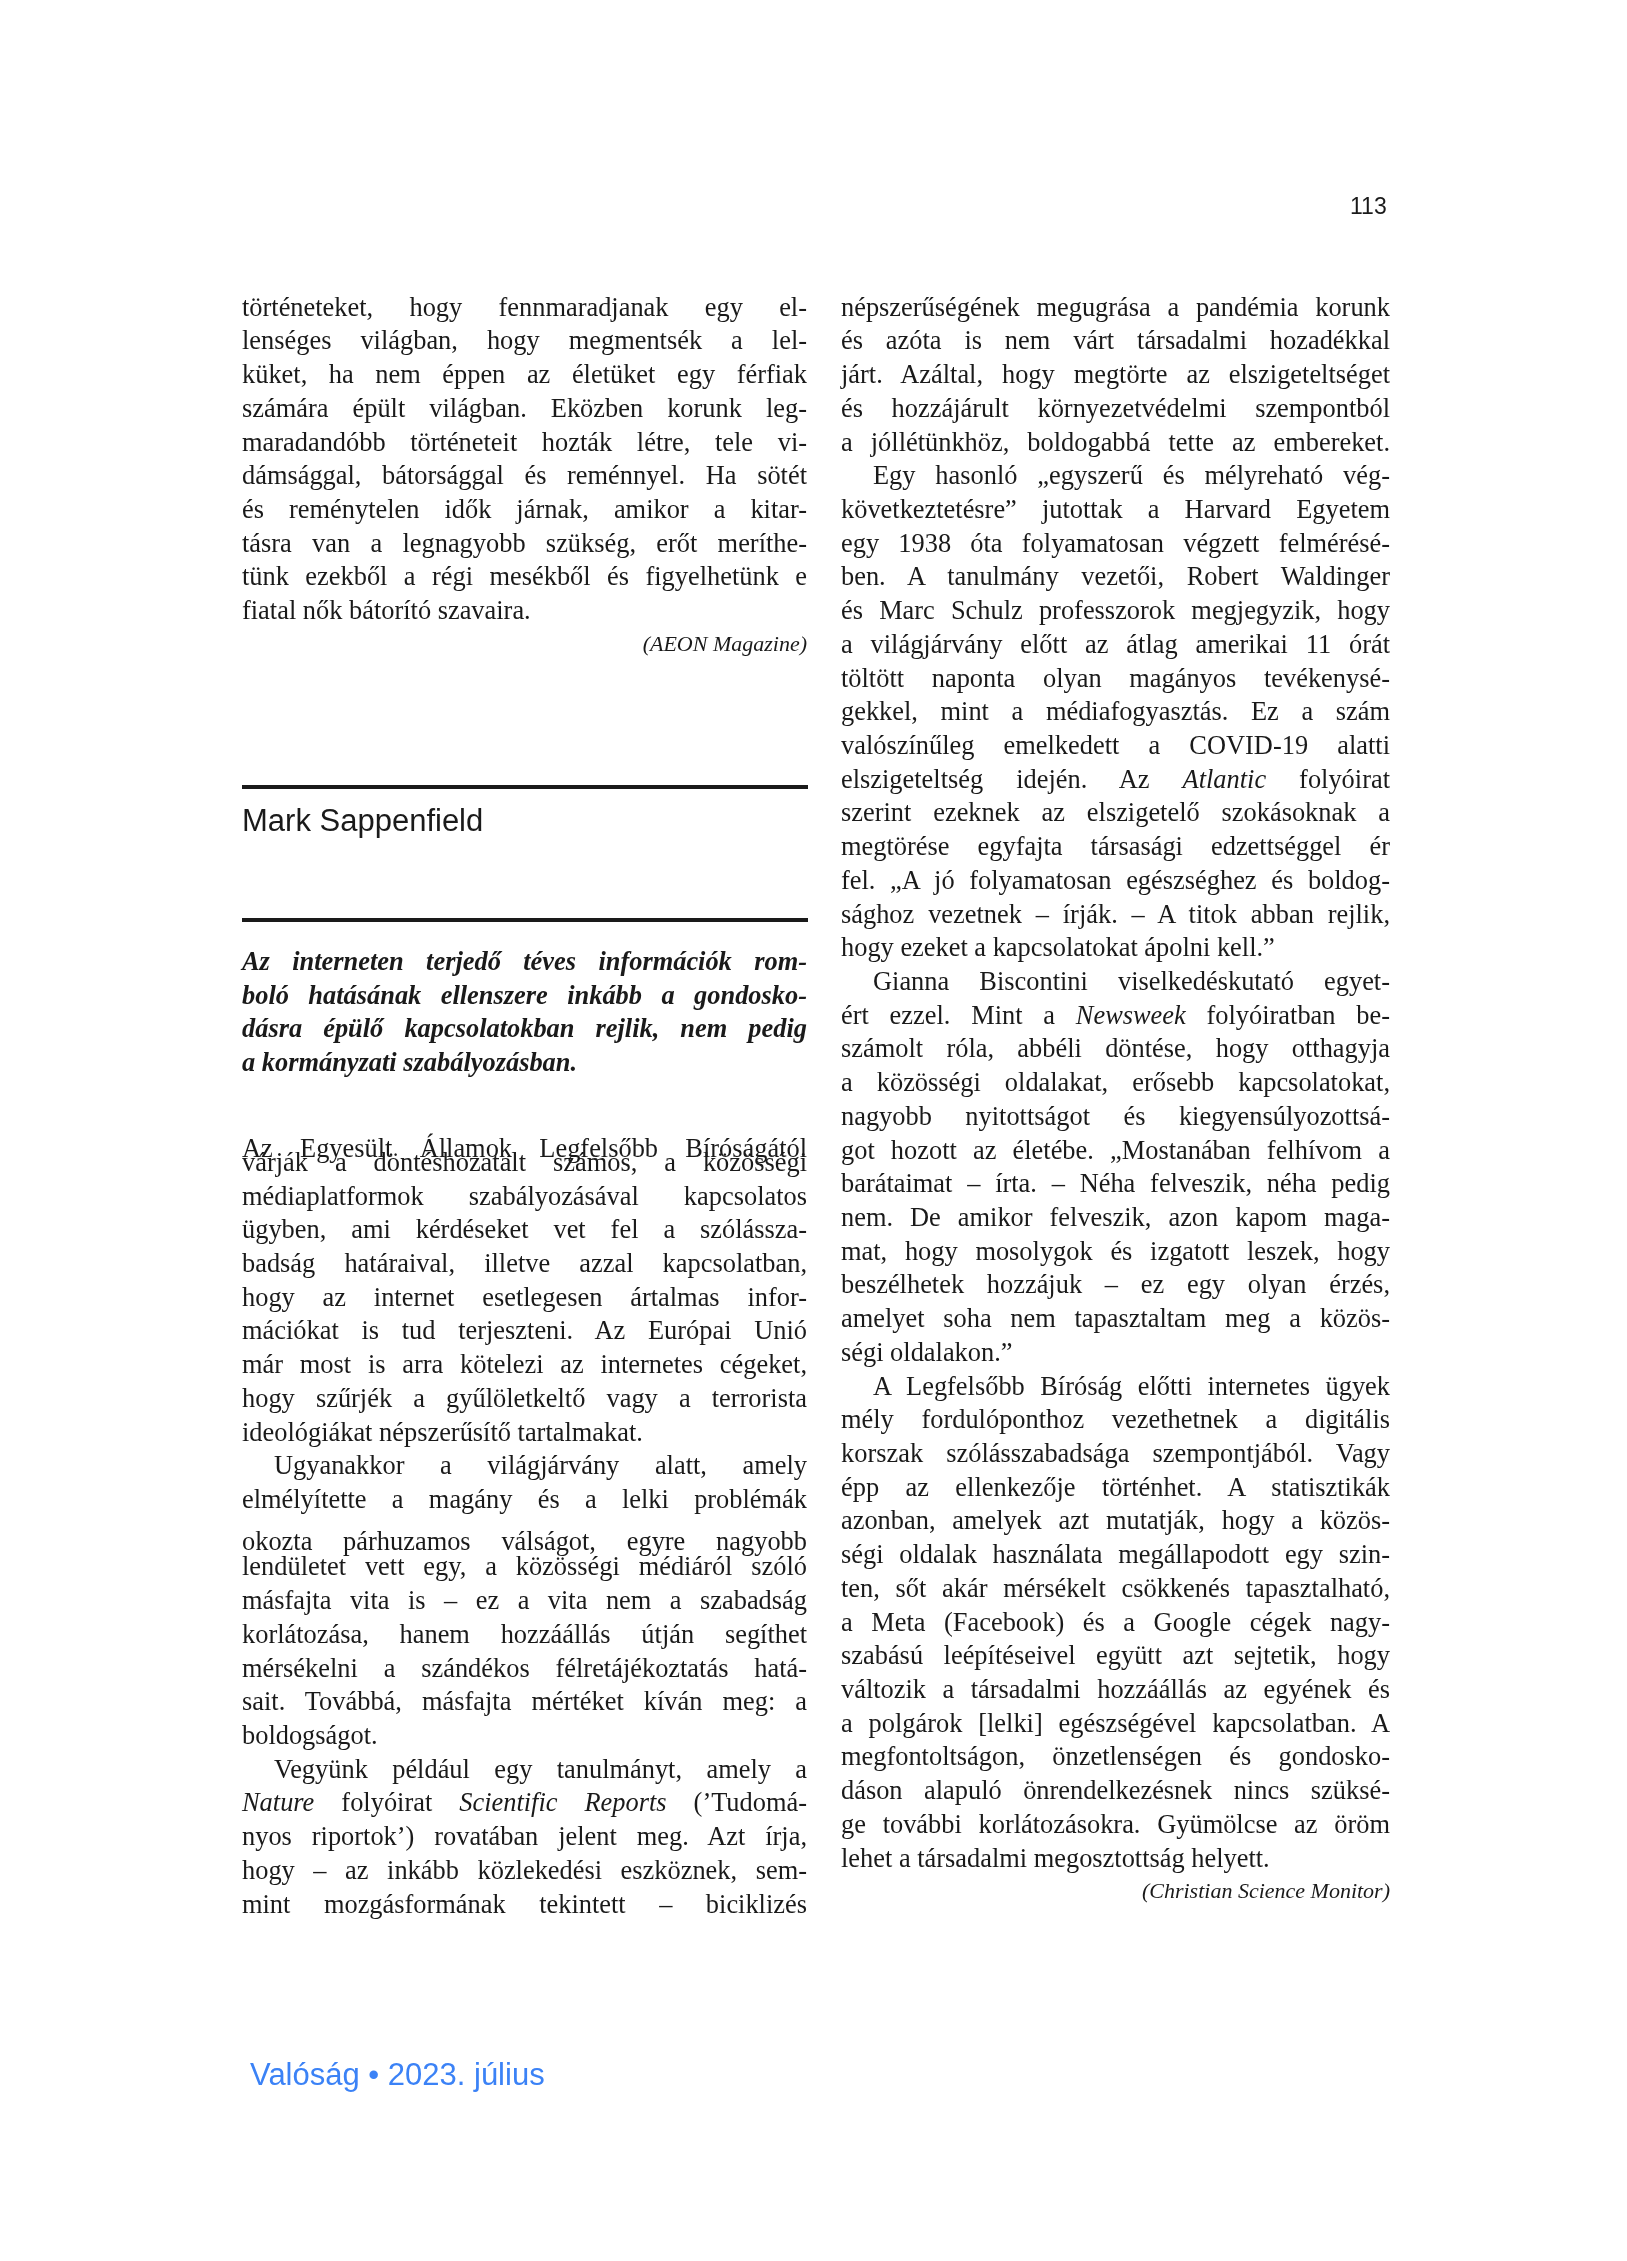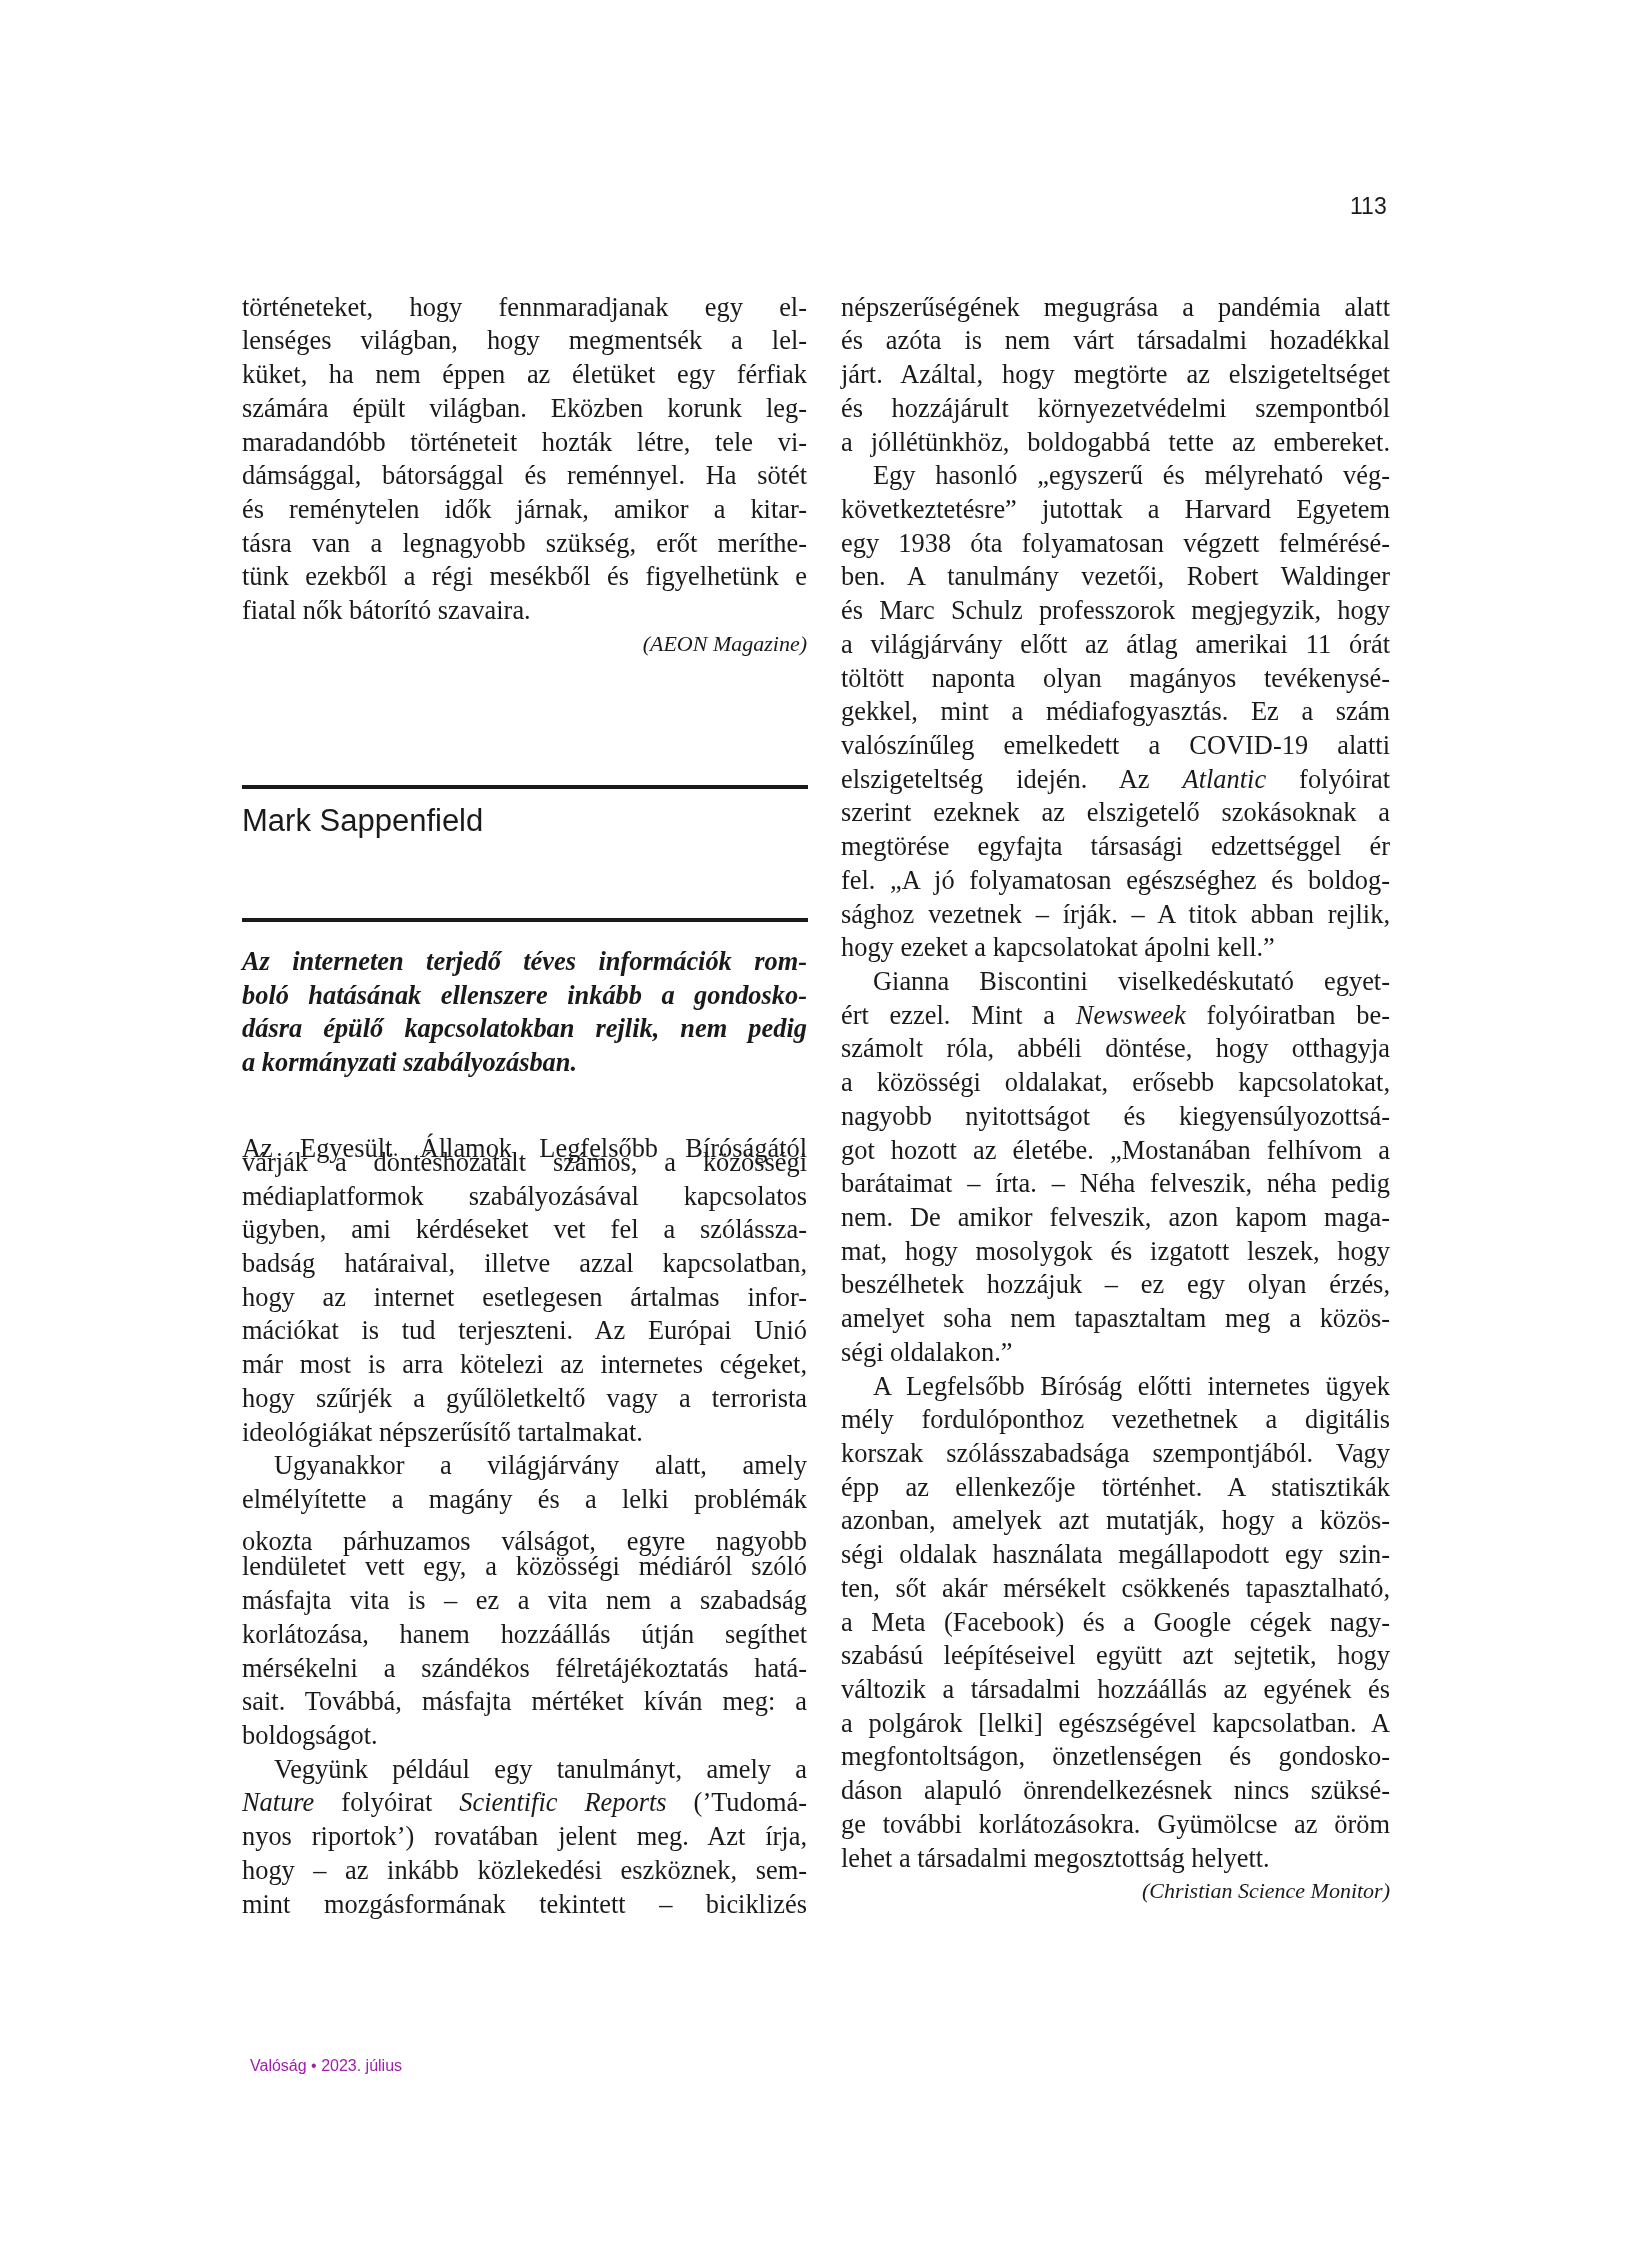--- a/index.html
+++ b/index.html
@@ -17,21 +17,21 @@
     text-align: justify; text-align-last: justify;
     transform-origin: left center;
   }
   .line.last { text-align-last: left; }
   .line.indent { padding-left: 32px; box-sizing: border-box; }
   .line.lead { font-weight: bold; font-style: italic; }
   .attribution { position: absolute; right: 0; font-size: 22px; font-style: italic; line-height: 34px; white-space: nowrap; }
   .rule { position: absolute; left: 242px; width: 566px; height: 3.8px; background: #1a1a1a; }
   .author { position: absolute; left: 242px; top: 802px; font-size: 31px; line-height: 37px; color: #1a1a1a; }
   .subtitle { position: absolute; right: calc(1628px - 808px); top: 861px; font-size: 31px; line-height: 37px; color: #1a1a1a; white-space: nowrap; }
-  .footer { position: absolute; left: 250px; top: 2057px; font-size: 16px; color: #a21caf; }
+  .footer { position: absolute; left: 250px; top: 2057px; font-size: 31px; color: #3b82f6; }
   i.em { font-style: italic; }
 </style>
 </head>
 <body>
 
 <div class="page">
 
   <div class="page-number sans">113</div>
 
   <div class="col col-left serif">
@@ -91,21 +91,21 @@
       <div class="line indent" style="top:1752px">Vegyünk például egy tanulmányt, amely a</div>
       <div class="line" style="top:1785px"><i class="em">Nature</i><span> folyóirat </span><i class="em">Scientific Reports</i><span> (’Tudomá-</span></div>
       <div class="line" style="top:1819px">nyos riportok’) rovatában jelent meg. Azt írja,</div>
       <div class="line" style="top:1853px">hogy – az inkább közlekedési eszköznek, sem-</div>
       <div class="line" style="top:1887px">mint mozgásformának tekintett – biciklizés</div>
     </div>
   </div>
 
   <div class="col col-right serif">
     <div>
-      <div class="line" style="top:290px">népszerűségének megugrása a pandémia alatt</div>
+      <div class="line" style="top:290px">népszerűségének megugrása a pandémia korunk</div>
       <div class="line" style="top:323px">és azóta is nem várt társadalmi hozadékkal</div>
       <div class="line" style="top:357px">járt. Azáltal, hogy megtörte az elszigeteltséget</div>
       <div class="line" style="top:391px">és hozzájárult környezetvédelmi szempontból</div>
       <div class="line" style="top:425px">a jóllétünkhöz, boldogabbá tette az embereket.</div>
     </div>
 
     <div>
       <div class="line indent" style="top:458px">Egy hasonló „egyszerű és mélyreható vég-</div>
       <div class="line" style="top:492px">következtetésre” jutottak a Harvard Egyetem</div>
       <div class="line" style="top:526px">egy 1938 óta folyamatosan végzett felmérésé-</div>

